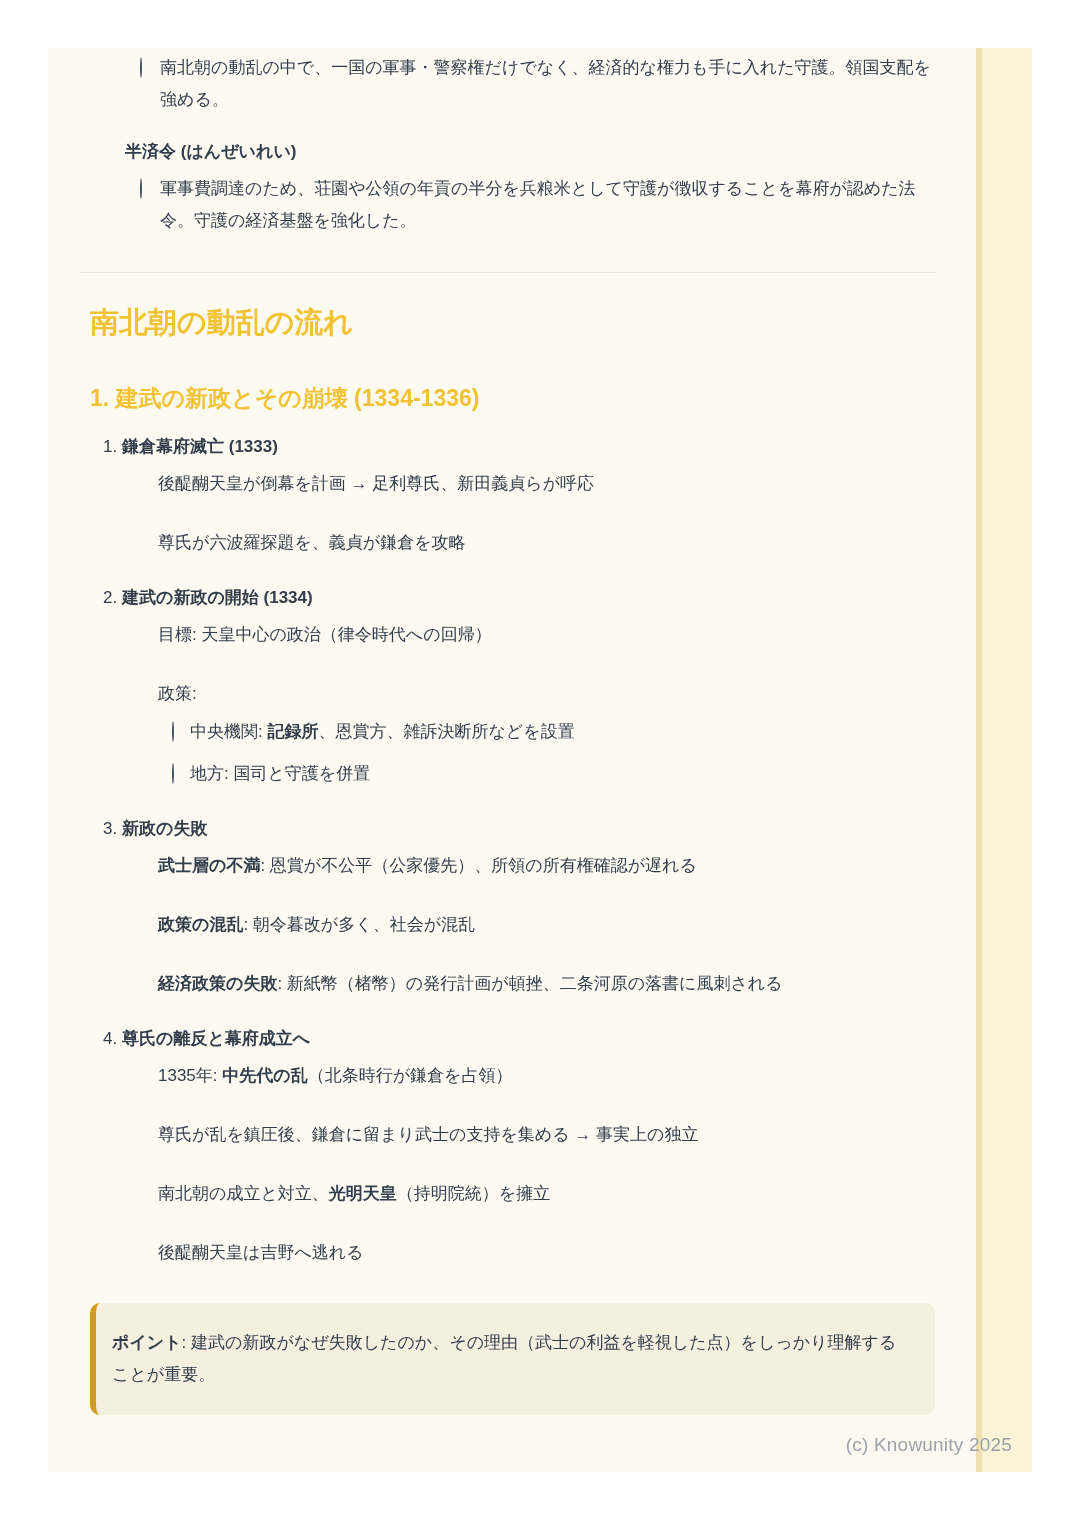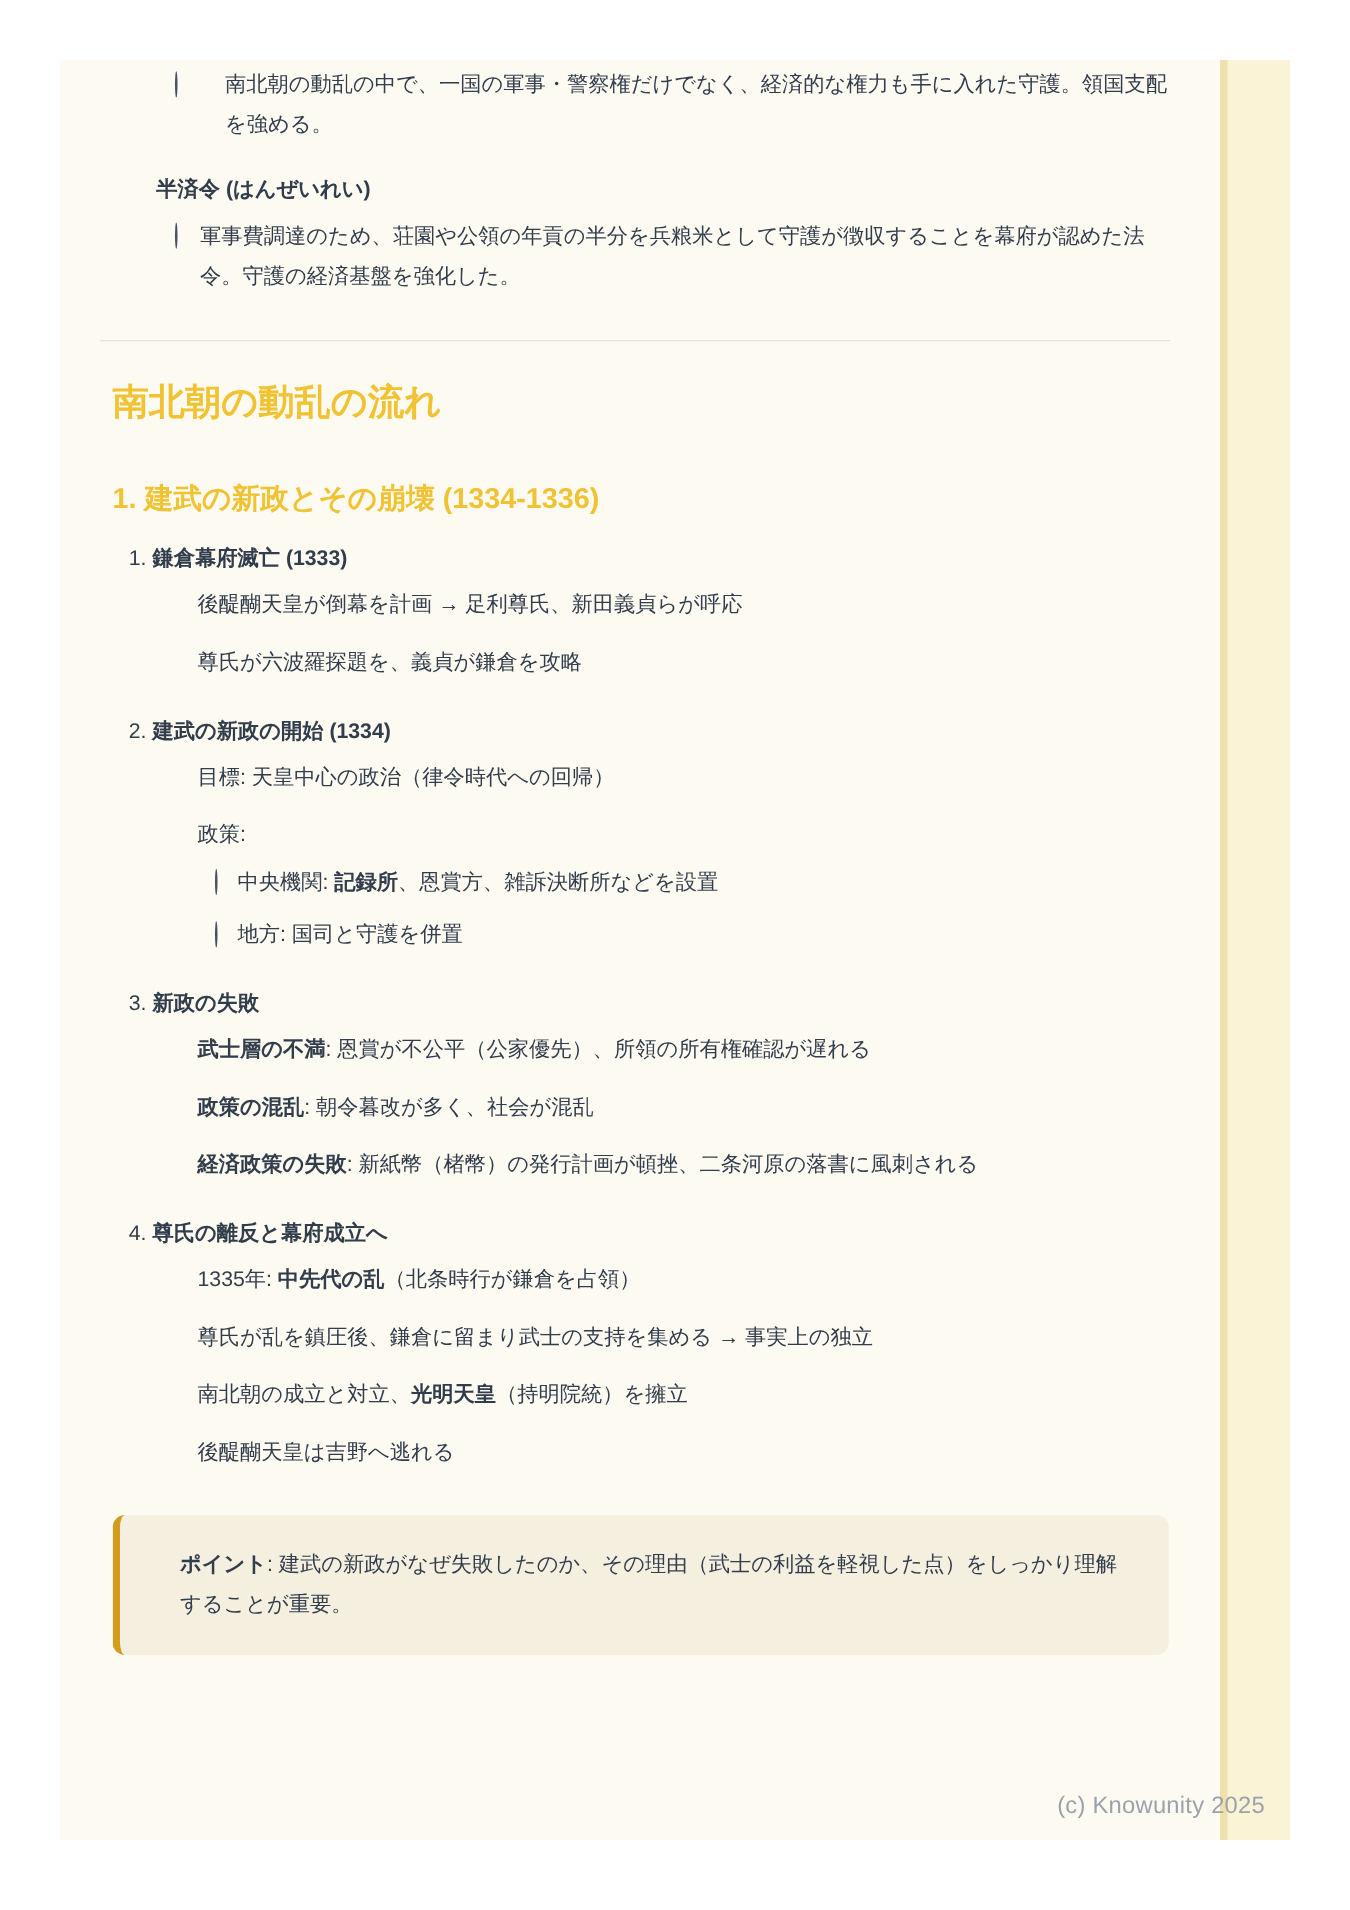--- a/index.html
+++ b/index.html
@@ -38,49 +38,49 @@
   .h1 { margin:30px 0 0; font-size:29px; line-height:38px; font-weight:700; color:#F1C232; }
   .h2 { margin:42px 0 0; font-size:23px; line-height:30px; font-weight:700; color:#F1C232; }
   .h2.second { margin-top:34px; }
 
   .step { margin-top:23px; }
   .step.first { margin-top:18px; }
   .step-head { display:flex; margin-left:13px; font-size:17px; line-height:32px; }
   .step-num { flex:none; width:19px; }
   .step-title { font-weight:700; }
 
-  .blt { margin-left:51px; margin-top:14px; }
+  .blt { margin-left:51px; margin-top:27px; }
   .blt .marker-box { width:17px; }
   .blt.first { margin-top:5px; }
   .sub3 { margin-left:82px; margin-top:10px; }
   .sub3 .marker-box { width:18px; }
   .sub3.first { margin-top:6px; }
   .txtcol { flex:1 1 auto; }
 
   .callout {
     margin-top:34px; width:845px; background:#F5EFDF;
     border-left:6px solid #D29C1D; border-radius:10px;
-    padding:24px 30px 24px 48px; font-size:17px; line-height:32px;
+    padding:24px 30px 24px 16px; font-size:17px; line-height:32px;
   }
   .callout .clabel { font-weight:700; }
 
   .footer {
     position:absolute; right:20px; bottom:16px; z-index:2;
     font-size:19px; color:#9CA2AB; letter-spacing:0.2px;
   }
 </style>
 </head>
 <body>
 
 <div class="page">
   <div class="stripe"></div>
 
   <div class="content">
 
-    <div class="row intro2" style="margin-top:0;gap:20px;">
+    <div class="row intro2" style="margin-top:0;">
       <span class="marker-box"><span class="ring"></span></span>
       <span class="txt txtcol">南北朝の動乱の中で、一国の軍事・警察権だけでなく、経済的な権力も手に入れた守護。領国支配を強める。</span>
     </div>
 
     <div class="row intro1">
       <span class="marker-box"><span class="dot"></span></span>
       <span class="txt txtcol bold">半済令 (はんぜいれい)</span>
     </div>
 
     <div class="row intro2 tight">

